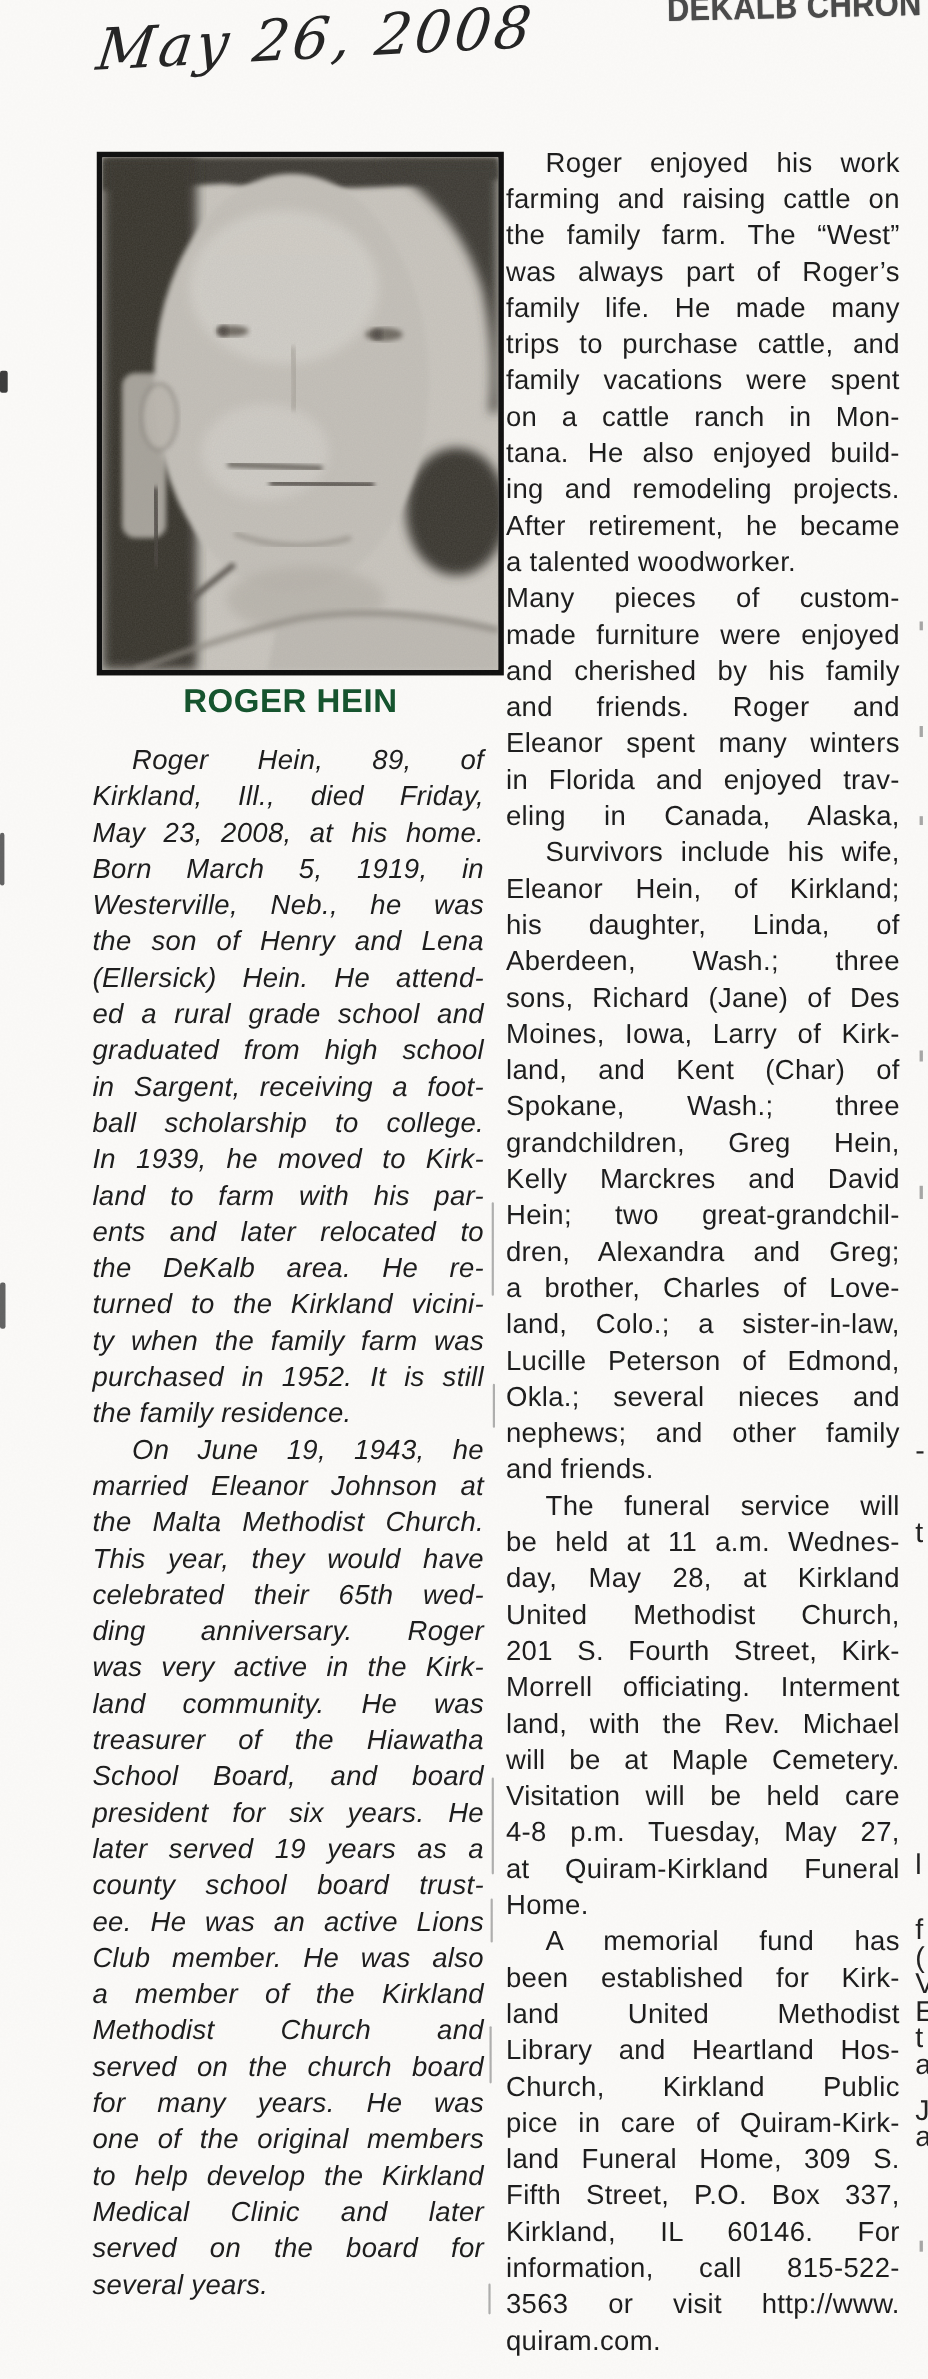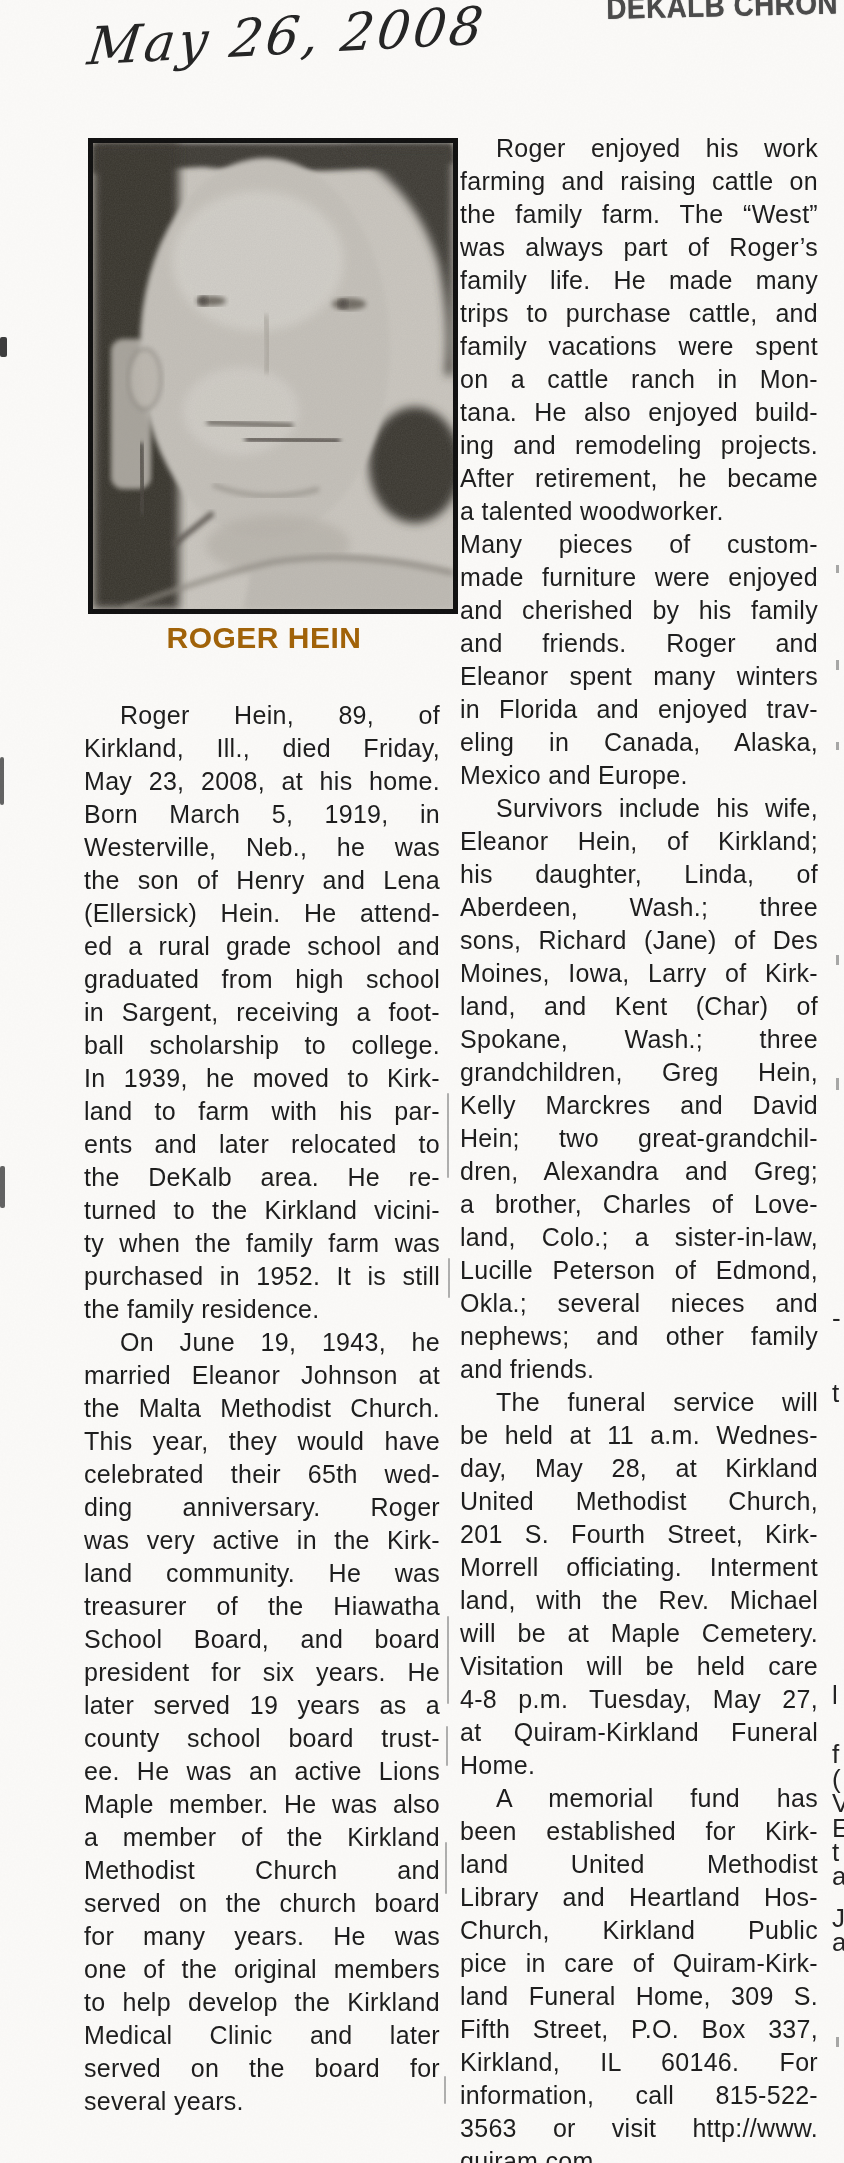--- a/index.html
+++ b/index.html
@@ -20,24 +20,24 @@
     transform:scaleX(.9) rotate(-1.2deg);transform-origin:left top;
     white-space:nowrap;text-shadow:0 0 1px #6a6a6a;
   }
   .photo{
     position:absolute;left:88px;top:138px;width:360px;height:466px;
     border:5px solid #101010;background:#ccc8c1;overflow:hidden;
   }
   .headline{
     position:absolute;left:84px;top:621px;width:360px;
     text-align:center;font-size:30px;font-weight:bold;
-    letter-spacing:.5px;color:#a16207;
+    letter-spacing:.5px;color:#14532d;
   }
   .col{position:absolute;font-size:25px;letter-spacing:.3px;}
-  .col-left{left:84px;top:699px;width:356px;}
+  .col-left{left:84px;top:675px;width:356px;font-style:italic;}
   .col-right{left:460px;top:132px;width:358px;}
   .col .line{
     height:33px;line-height:33px;overflow:visible;
     text-align:justify;text-align-last:justify;
   }
   .col .line.indent{text-indent:36px;}
   .col .line.ragged{text-align:center;text-align-last:left;}
   .rule{position:absolute;width:2px;background:#7d7d7d;opacity:.6;border-radius:1px;}
   .artifact{position:absolute;background:#3c3c3c;border-radius:2px;}
   .tick{position:absolute;left:836px;width:3px;background:#6f6f6f;opacity:.6;}
@@ -136,21 +136,21 @@
       <div class="line">celebrated their 65th wed-</div>
       <div class="line">ding anniversary. Roger</div>
       <div class="line">was very active in the Kirk-</div>
       <div class="line">land community. He was</div>
       <div class="line">treasurer of the Hiawatha</div>
       <div class="line">School Board, and board</div>
       <div class="line">president for six years. He</div>
       <div class="line">later served 19 years as a</div>
       <div class="line">county school board trust-</div>
       <div class="line">ee. He was an active Lions</div>
-      <div class="line">Maple member. He was also</div>
+      <div class="line">Club member. He was also</div>
       <div class="line">a member of the Kirkland</div>
       <div class="line">Methodist Church and</div>
       <div class="line">served on the church board</div>
       <div class="line">for many years. He was</div>
       <div class="line">one of the original members</div>
       <div class="line">to help develop the Kirkland</div>
       <div class="line">Medical Clinic and later</div>
       <div class="line">served on the board for</div>
       <div class="line ragged">several years.</div>
     </div>
@@ -167,21 +167,20 @@
       <div class="line">ing and remodeling projects.</div>
       <div class="line">After retirement, he became</div>
       <div class="line ragged">a talented woodworker.</div>
       <div class="line">Many pieces of custom-</div>
       <div class="line">made furniture were enjoyed</div>
       <div class="line">and cherished by his family</div>
       <div class="line">and friends. Roger and</div>
       <div class="line">Eleanor spent many winters</div>
       <div class="line">in Florida and enjoyed trav-</div>
       <div class="line">eling in Canada, Alaska,</div>
-      <div class="line ragged">Mexico and Europe.</div>
       <div class="line indent">Survivors include his wife,</div>
       <div class="line">Eleanor Hein, of Kirkland;</div>
       <div class="line">his daughter, Linda, of</div>
       <div class="line">Aberdeen, Wash.; three</div>
       <div class="line">sons, Richard (Jane) of Des</div>
       <div class="line">Moines, Iowa, Larry of Kirk-</div>
       <div class="line">land, and Kent (Char) of</div>
       <div class="line">Spokane, Wash.; three</div>
       <div class="line">grandchildren, Greg Hein,</div>
       <div class="line">Kelly Marckres and David</div>

